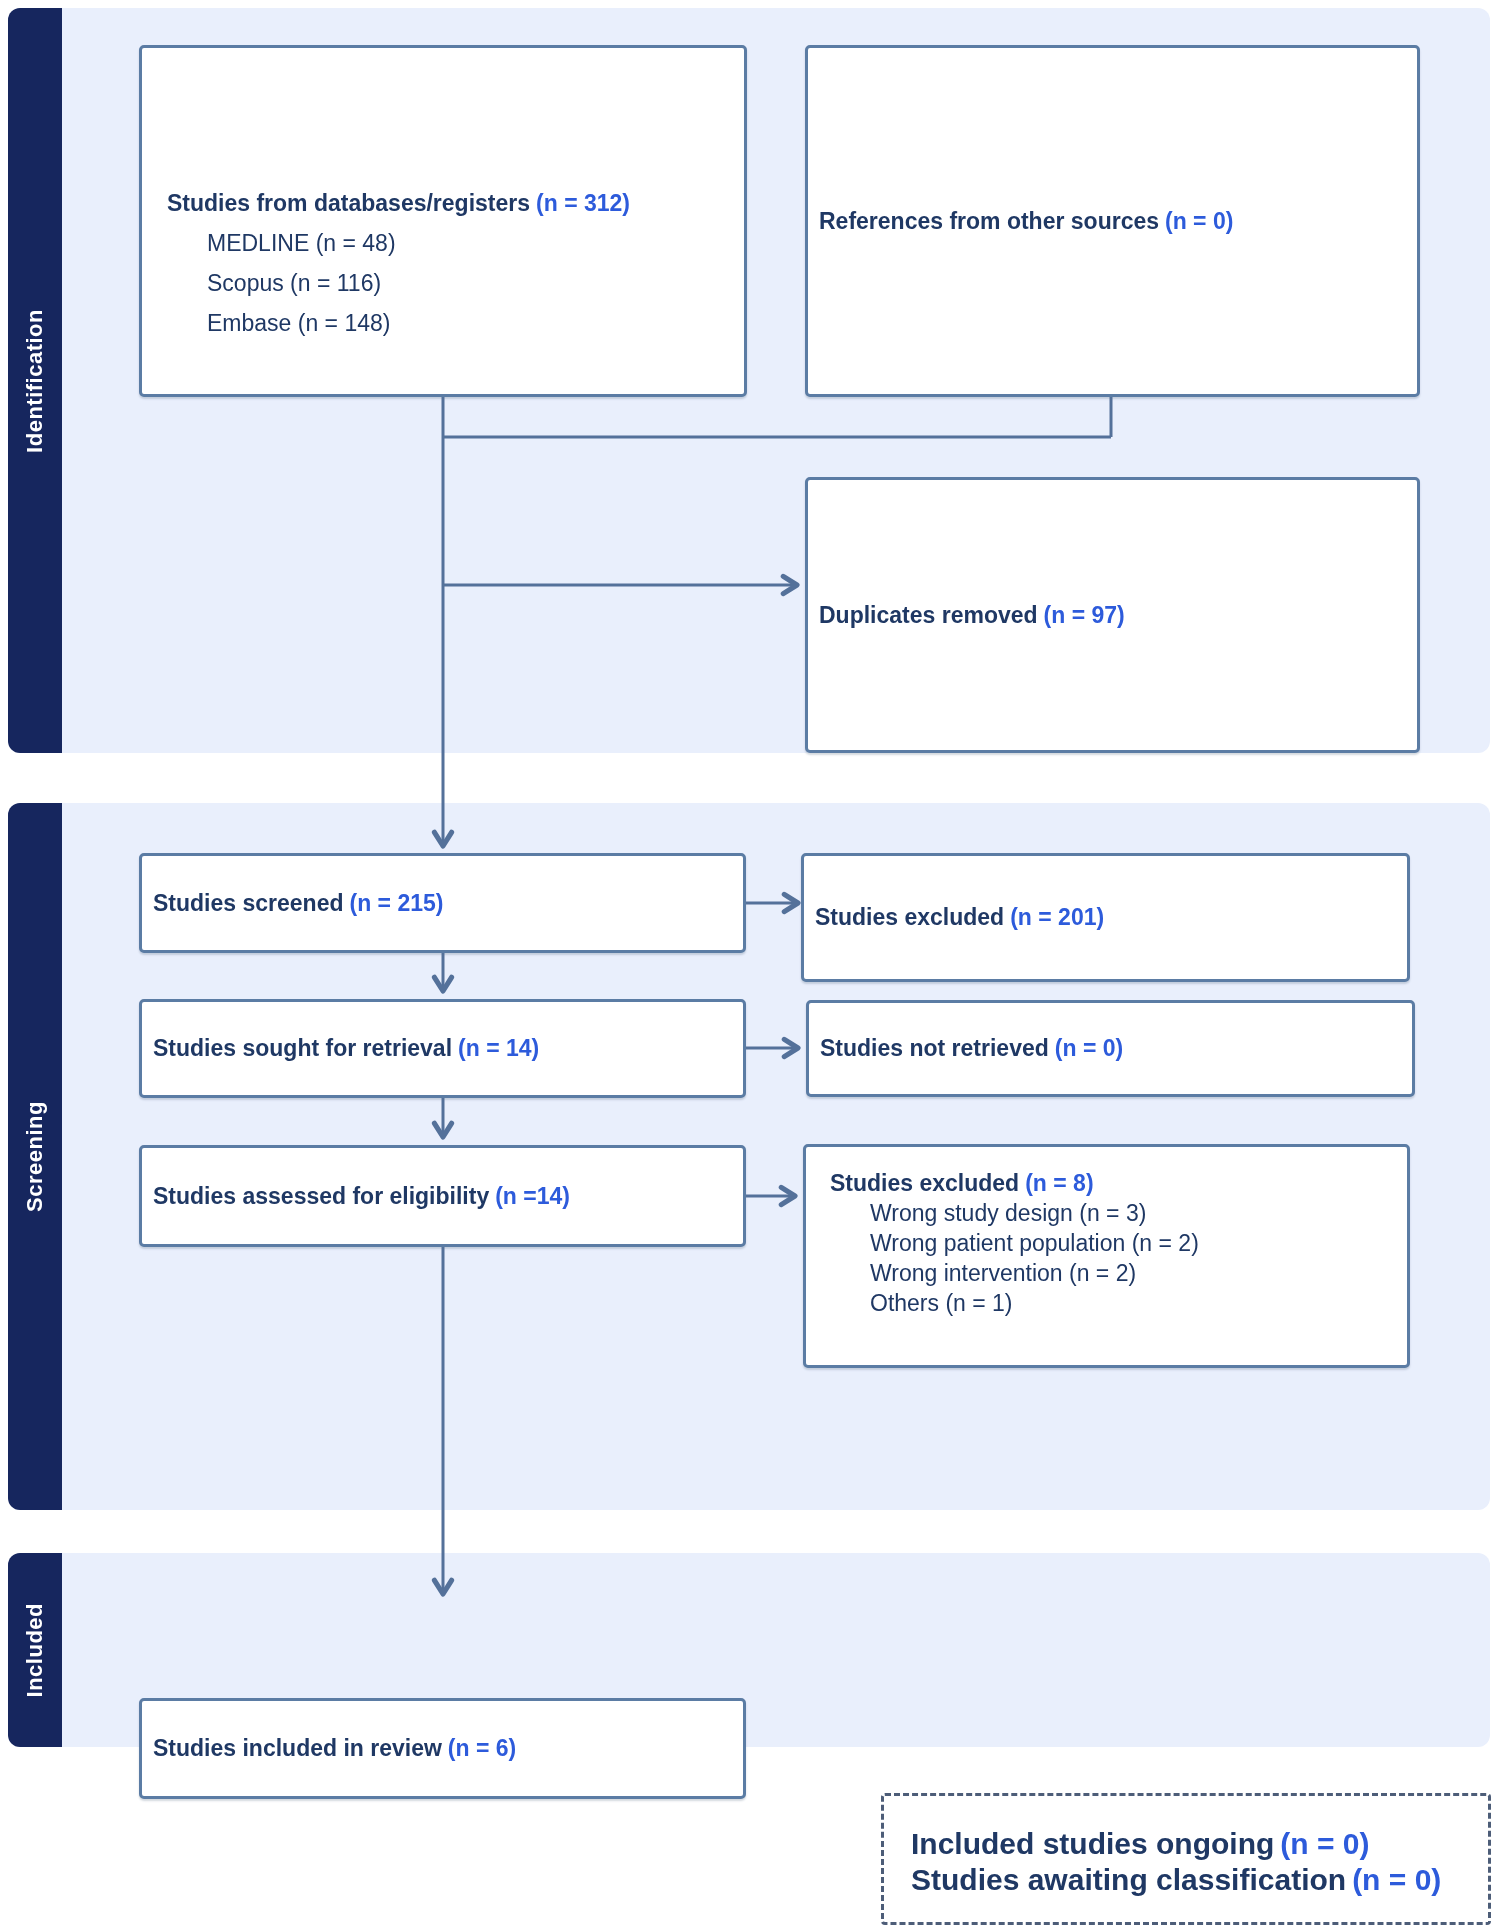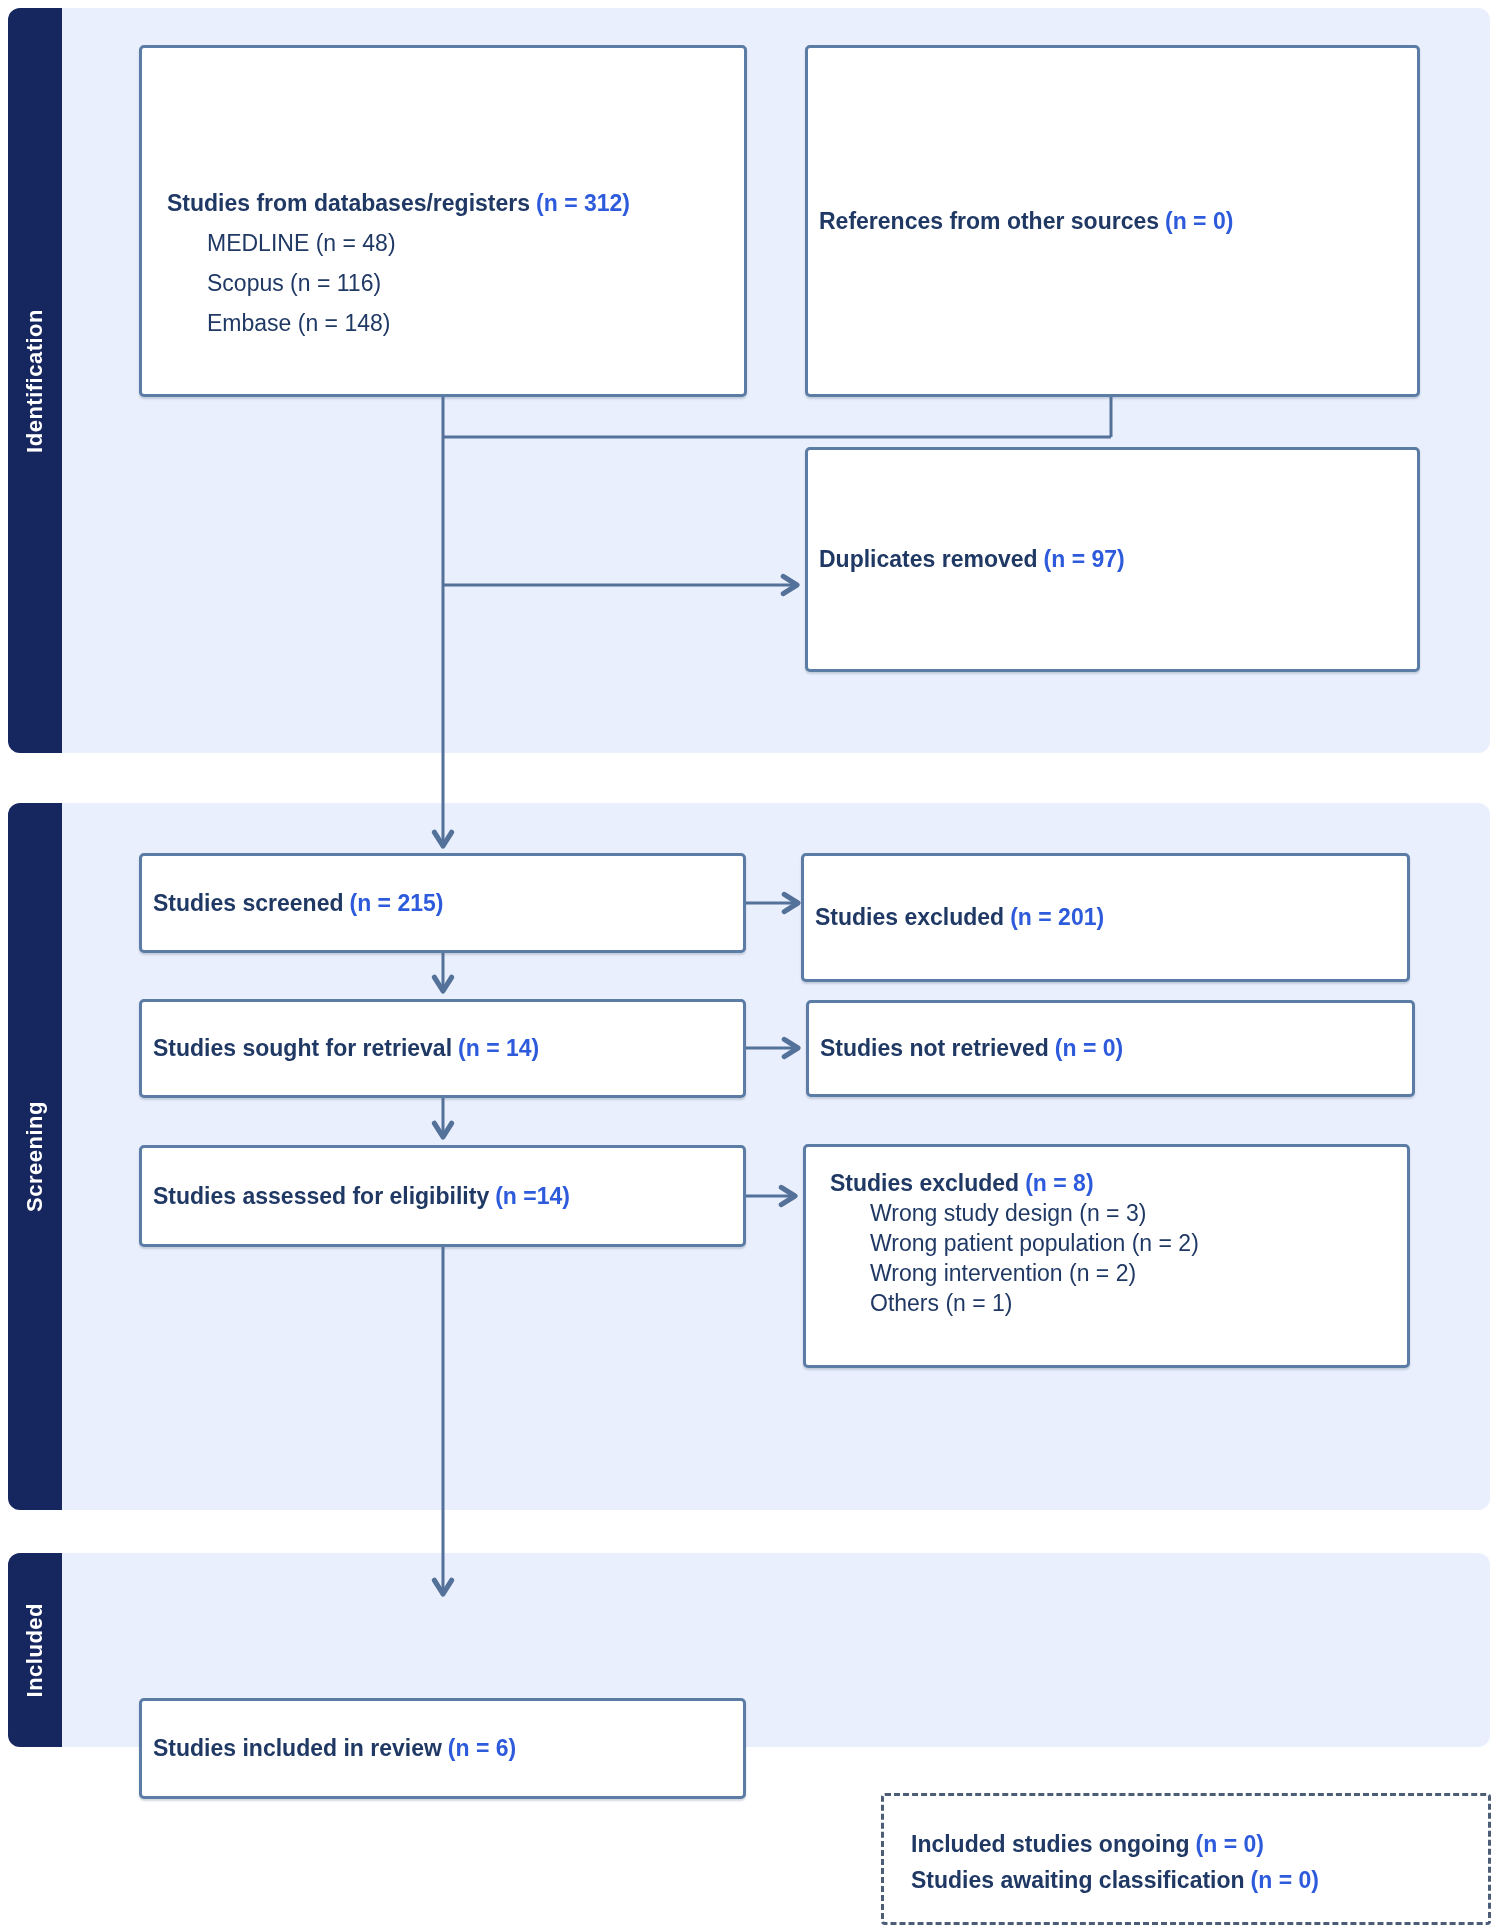--- a/index.html
+++ b/index.html
@@ -23,21 +23,21 @@
 
   .box{position:absolute;background:#ffffff;border:3px solid var(--border);border-radius:5px;
     color:var(--navy);font-size:23px;box-shadow:0 2px 2px rgba(60,80,110,.22);}
   .box .line{white-space:nowrap;}
   .box .main{font-weight:700;color:var(--navy);}
   .box .count{font-weight:700;color:var(--blue);margin-left:6px;}
   .box .sub{font-weight:400;padding-left:40px;}
   .vcenter{display:flex;align-items:center;padding-left:11px;}
 
   .dashed-box{position:absolute;background:#ffffff;border:3px dashed var(--dash);border-radius:4px;
-    color:var(--navy);font-size:23px;display:flex;flex-direction:column;justify-content:center;
+    color:var(--navy);font-size:30px;display:flex;flex-direction:column;justify-content:center;
     padding-left:27px;padding-top:6px;}
   .dashed-box .line{line-height:36px;white-space:nowrap;font-weight:700;}
   .dashed-box .count{font-weight:700;color:var(--blue);margin-left:6px;}
 
   svg.connectors{position:absolute;left:0;top:0;pointer-events:none;}
   svg.connectors path{stroke:var(--arrow);stroke-width:3;fill:none;}
 </style>
 </head>
 <body>
 
@@ -69,21 +69,21 @@
     <div class="line sub" style="line-height:40px;">Scopus (n = 116)</div>
     <div class="line sub" style="line-height:40px;">Embase (n = 148)</div>
   </div>
 
   <div class="box vcenter" style="left:805px;top:45px;width:615px;height:352px;">
     <div class="line">
       <span class="main">References from other sources</span><span class="count">(n = 0)</span>
     </div>
   </div>
 
-  <div class="box vcenter" style="left:805px;top:447px;width:615px;height:225px;">
+  <div class="box vcenter" style="left:805px;top:477px;width:615px;height:276px;">
     <div class="line">
       <span class="main">Duplicates removed</span><span class="count">(n = 97)</span>
     </div>
   </div>
 
   <div class="box vcenter" style="left:139px;top:853px;width:607px;height:100px;">
     <div class="line">
       <span class="main">Studies screened</span><span class="count">(n = 215)</span>
     </div>
   </div>

